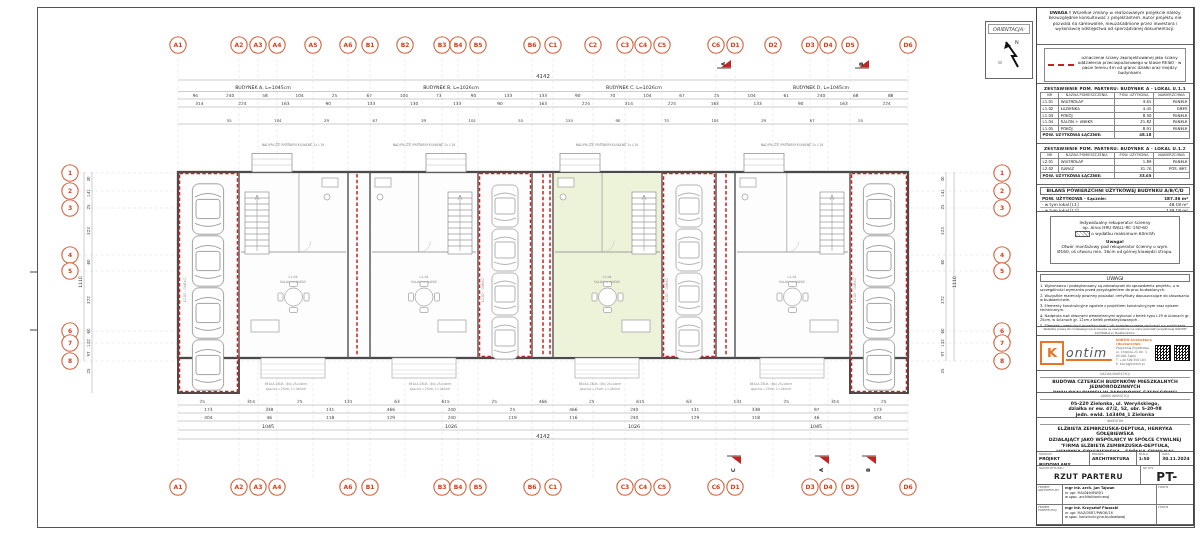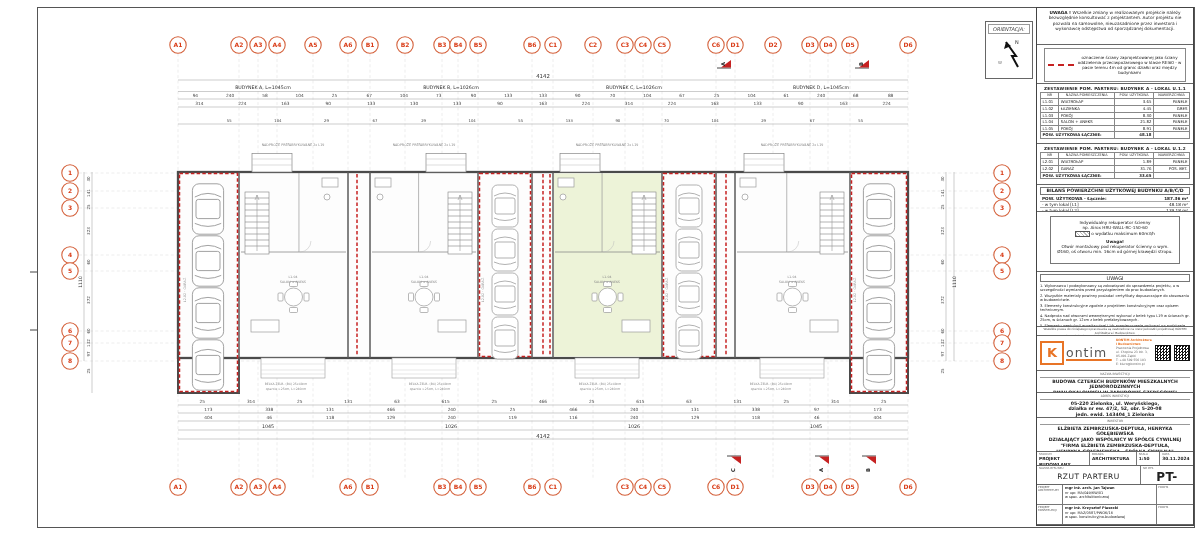--- a/index.html
+++ b/index.html
@@ -32,36 +32,36 @@
   .bilans-row{display:flex;justify-content:space-between;border-bottom:.5px solid #aaa;font-size:4.2px;padding:0 2px;}
   .reku-box{border:1px solid #777;margin:2px 10px;padding:3px 4px;font-size:4.2px;text-align:center;height:48px;box-sizing:border-box;}
   .wall-sym{display:inline-block;width:13px;height:4px;border:.5px solid #555;vertical-align:middle;
       background:repeating-linear-gradient(45deg,#bbb 0 1px,#fff 1px 2.5px);}
   .uwagi-title{font-size:5px;text-align:center;border:.5px solid #777;margin-bottom:1.5px;}
   .uwagi-item{font-size:3.6px;line-height:1.3;margin-bottom:.6px;}
   .cr{font-size:2.9px;text-align:center;color:#444;line-height:1.25;}
   .logo{display:flex;align-items:center;gap:2px;}
   .ksq{width:20px;height:20px;border:2.4px solid #e87426;color:#e87426;font-weight:bold;font-size:13px;
       display:flex;align-items:center;justify-content:center;flex:0 0 auto;}
-  .kword{position:relative;flex:0 0 auto;}
+  .kword{position:relative;flex:0 0 auto;font-style:italic;}
   .kname{font-size:12.5px;color:#555;letter-spacing:1px;}
   .kunder{height:2.3px;background:#e87426;width:46px;margin-top:-1px;border-radius:0 2px 2px 0;}
   .kcontact{flex:1;font-size:3px;line-height:1.3;color:#666;padding-left:2px;}
   .korange{color:#e87426;}
   .qr{width:14px;height:14px;border:1px solid #111;flex:0 0 auto;margin-left:1px;
       background:conic-gradient(#111 25%,#fff 0 50%,#111 0 75%,#fff 0) 0 0/3px 3px;}
   .slabel{font-size:3px;text-align:center;color:#666;border-bottom:.5px solid #999;margin-bottom:1px;}
   .lab div.b{font-size:4.6px;}
   .stad{display:flex;padding:0;}
   .cell{border-right:.5px solid #777;padding:1px 2px;box-sizing:border-box;}
   .clab{font-size:2.8px;color:#666;}
   .cval{font-size:4.3px;}
   .c1{width:34%;} .c2{width:30%;} .c3{width:15%;} .c4{width:21%;border-right:none;}
   .rys{display:flex;padding:0;}
-  .rtitle{font-size:7.5px;font-weight:normal;text-align:center;letter-spacing:.5px;margin-top:2px;}
+  .rtitle{font-size:7.5px;font-weight:bold;text-align:center;letter-spacing:.5px;margin-top:2px;}
   .rnr{font-size:12px;font-weight:bold;text-align:center;letter-spacing:.5px;}
   .flex1{flex:1;}
   .nrcell{width:52px;border-right:none;}
   .des{padding:0;flex:1 1 auto;display:flex;flex-direction:column;}
   .drow{display:flex;flex:1;border-bottom:.5px solid #777;}
   .drow:last-child{border-bottom:none;}
   .drole{width:26px;font-size:2.8px;color:#555;border-right:.5px solid #777;padding:1px;box-sizing:border-box;}
   .dinfo{flex:1;font-size:3.5px;line-height:1.3;padding:1px 2px;border-right:.5px solid #777;}
   .dsig{width:34px;padding:1px;}
 </style>

